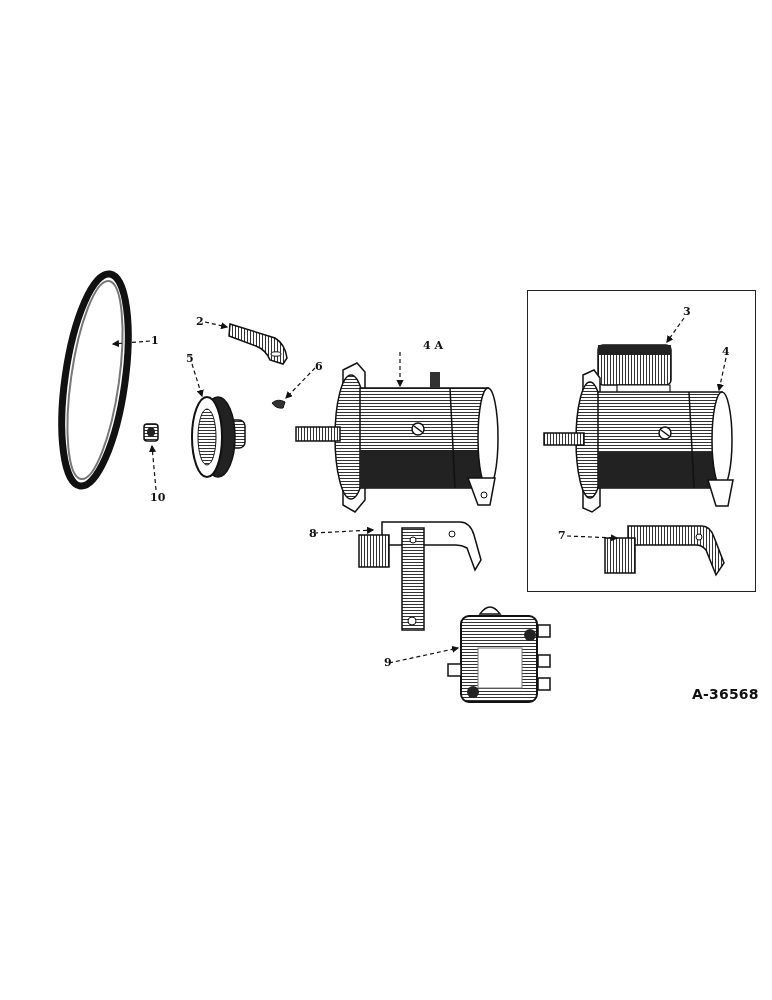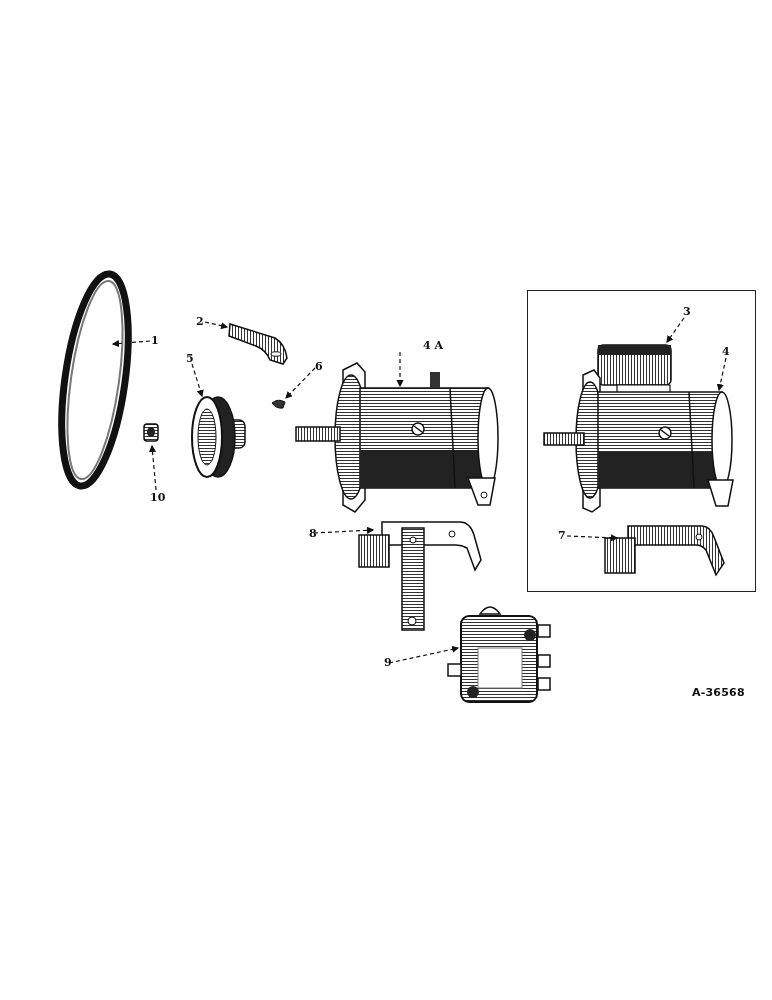--- a/index.html
+++ b/index.html
@@ -2,21 +2,21 @@
 <html><head>
 <meta charset="utf-8">
 <style>
   html, body { margin: 0; padding: 0; background: #ffffff; }
   body { width: 772px; height: 1000px; position: relative; overflow: hidden;
          font-family: "Liberation Serif", serif; color: #111; }
   #canvas { position: absolute; left: 0; top: 0; width: 772px; height: 1000px; }
   .label { position: absolute; font-family: "DejaVu Serif", serif; font-weight: bold;
            font-size: 11px; color: #111; line-height: 1; white-space: nowrap; }
   .refno { position: absolute; font-family: "DejaVu Sans", sans-serif; font-weight: bold;
-           font-size: 11px; color: #111; letter-spacing: 0.2px; }
+           font-size: 14px; color: #111; letter-spacing: 0.2px; }
   .inset-box { position: absolute; left: 527px; top: 290px; width: 229px; height: 302px;
                border: 1.5px solid #222; box-sizing: border-box; }
 </style>
 </head>
 <body>
 
 <div id="canvas">
   <svg width="772" height="1000" viewBox="0 0 772 1000" xmlns="http://www.w3.org/2000/svg">
     <defs>
       <pattern id="hatch" width="3" height="3" patternUnits="userSpaceOnUse">

